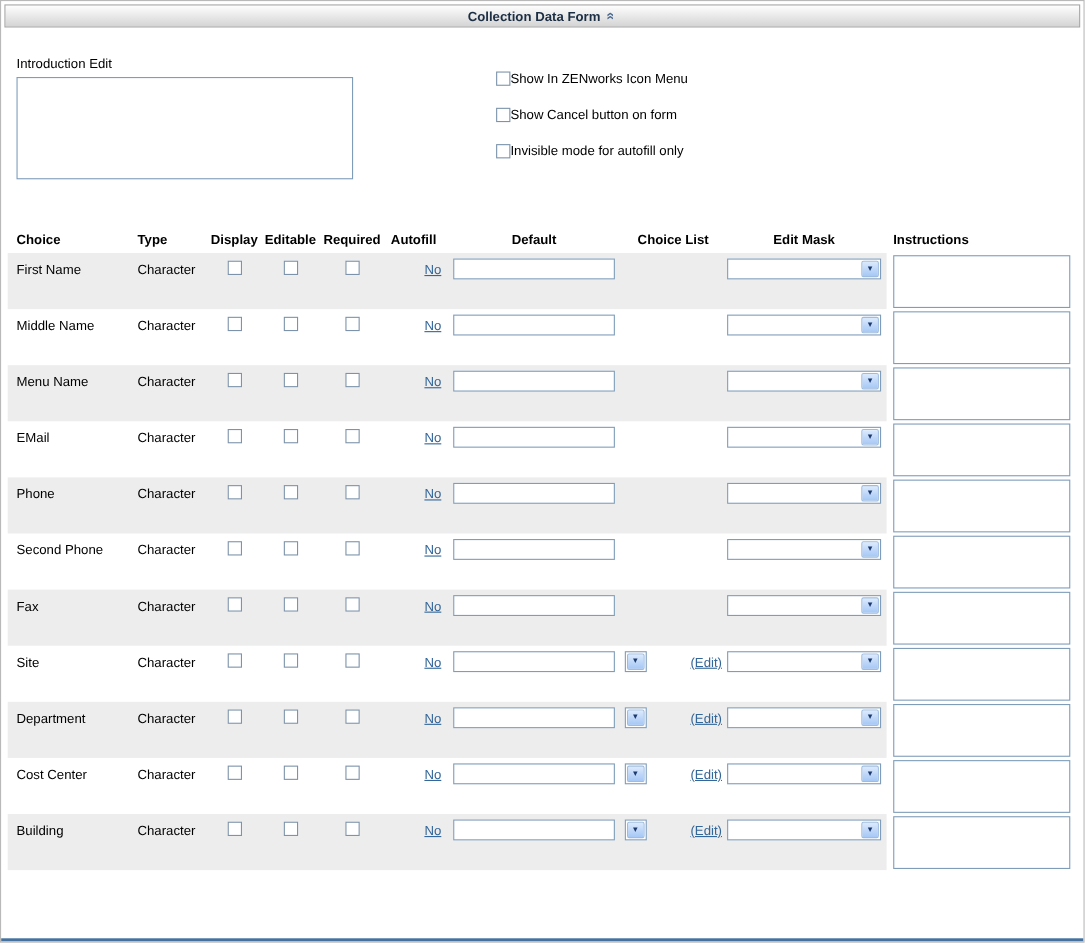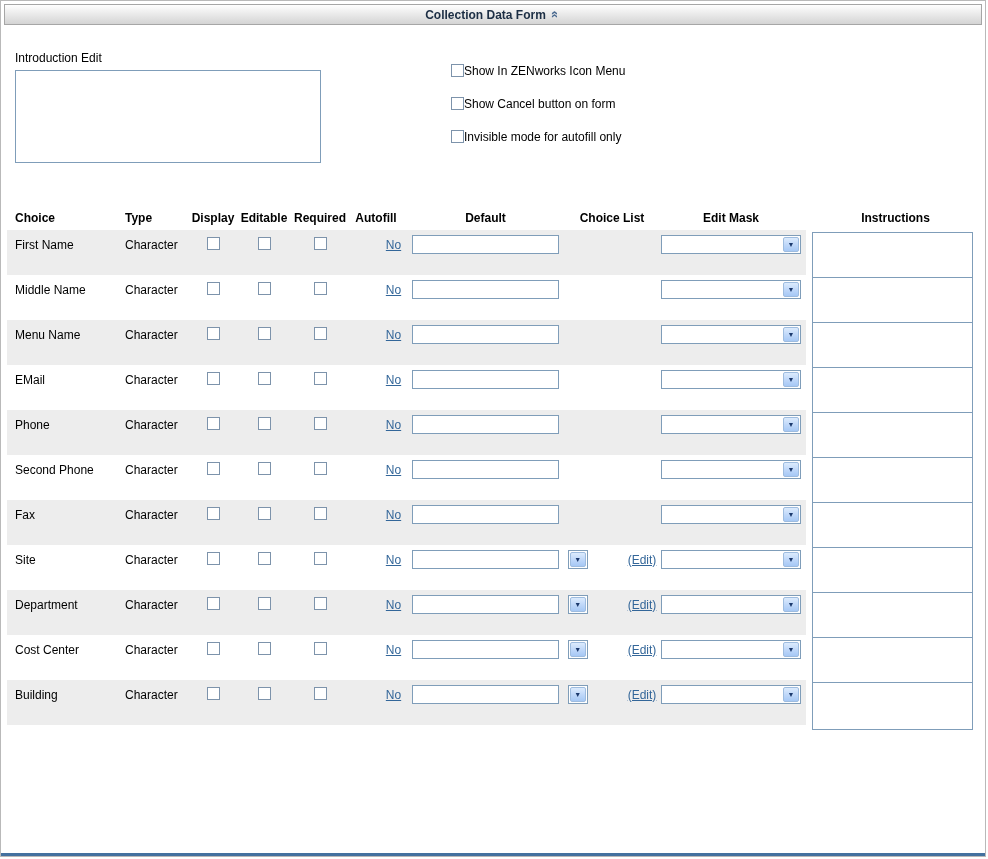--- a/index.html
+++ b/index.html
@@ -12,31 +12,31 @@
   .titlebar .title { font-size:12px; font-weight:bold; color:#1c2e44; }
   .collapse-btn { width:16px; height:14px; display:flex; align-items:center; justify-content:center; cursor:pointer; }
   .collapse-glyph { display:inline-block; transform:rotate(-90deg); color:#4a6a90; font-size:13px; font-weight:bold; line-height:1; }
 
   
   .top { display:flex; margin:26px 14px 0 14px; }
   .intro-label { display:block; margin-bottom:5px; font-size:12px; }
   .intro-textarea { width:306px; height:93px; border:1px solid #7f9db9; resize:none; box-sizing:border-box;
                     font-family:"Liberation Sans",sans-serif; font-size:12px; }
   .options { margin-left:130px; margin-top:13px; }
-  .opt { display:flex; margin-bottom:19px; font-size:12px; white-space:nowrap; }
+  .opt { display:flex; align-items:center; margin-bottom:19px; font-size:12px; white-space:nowrap; }
   .opt input { margin-right:6px; }
 
   input[type=checkbox] { appearance:none; -webkit-appearance:none; width:13px; height:13px; border:1px solid #7d93ab;
                          background:#fff; margin:0; box-sizing:border-box; }
 
   
   .table { margin:45px 6px 0 6px; }
   .thead, .trow { display:flex; align-items:stretch; }
   .thead { height:18px; margin-bottom:1px; }
-  .trow { height:45px; }
+  .trow { height:51px; }
   .row-main { display:grid; grid-template-columns:110px 64px 48px 54px 58px 54px 165px 88px 150px;
               width:791px; padding-left:8px; align-items:start; box-sizing:content-box; flex:0 0 auto; }
   .trow.alt .row-main { background:var(--row-alt,#ededed); }
   .hcell { font-weight:bold; font-size:12px; }
   .h-center { text-align:center; }
   .c-label, .c-type { font-size:12px; padding-top:8px; overflow:hidden; white-space:nowrap; }
   .c-check { text-align:center; padding-top:7px; }
   .c-autofill { text-align:center; padding-top:8px; }
   .c-default { padding-top:5px; text-align:center; }
   .c-default input { width:147px; height:19px; border:1px solid #7f9db9; box-sizing:border-box;
@@ -47,21 +47,21 @@
   .link { color:var(--link,#336699); text-decoration:underline; font-size:12px;margin-left:35px; }
 
   .combo { display:inline-flex; width:140px; height:19px; border:1px solid #7f9db9; background:#fff;
            justify-content:flex-end; box-sizing:border-box; vertical-align:top; }
   .combo.small { width:30px; }
   .combo-btn { width:16px; display:flex; align-items:center; justify-content:center; font-size:7px; color:#1c3a6e;
                background:linear-gradient(#dcebfd,#c0d8f9 50%,#a6c8f5); border:1px solid #9ebcdf; border-radius:2px;
                margin:1px; box-sizing:border-box; }
 
   .c-instr { flex:1; padding:2px 2px 0 6px; }
-  .h-instr { flex:1; padding-left:6px; text-align:center; }
+  .h-instr { flex:1; padding-left:6px; }
   .instr { width:calc(100% - 4px); height:48px; border:1px solid #7f9db9; resize:none; box-sizing:border-box;
            font-family:"Liberation Sans",sans-serif; font-size:12px; }
 
   .bottom-line { position:absolute; left:0; right:0; bottom:0; height:3px; background:var(--accent,#44719f); }
 </style>
 </head>
 <body>
 
 <div class="page">
 

